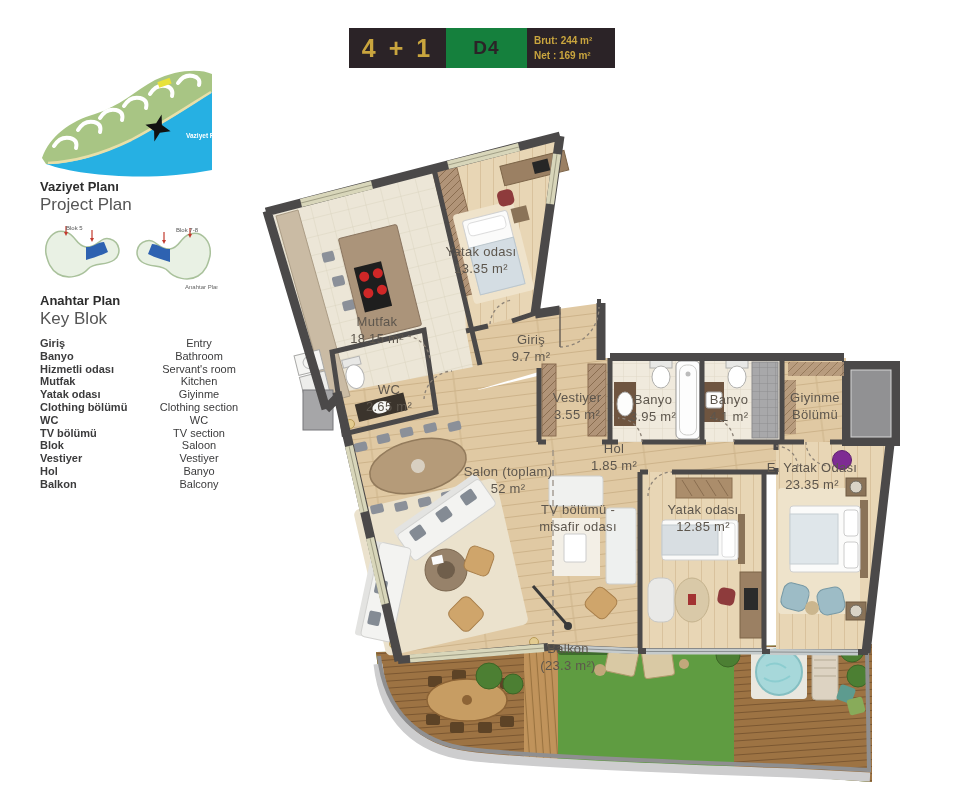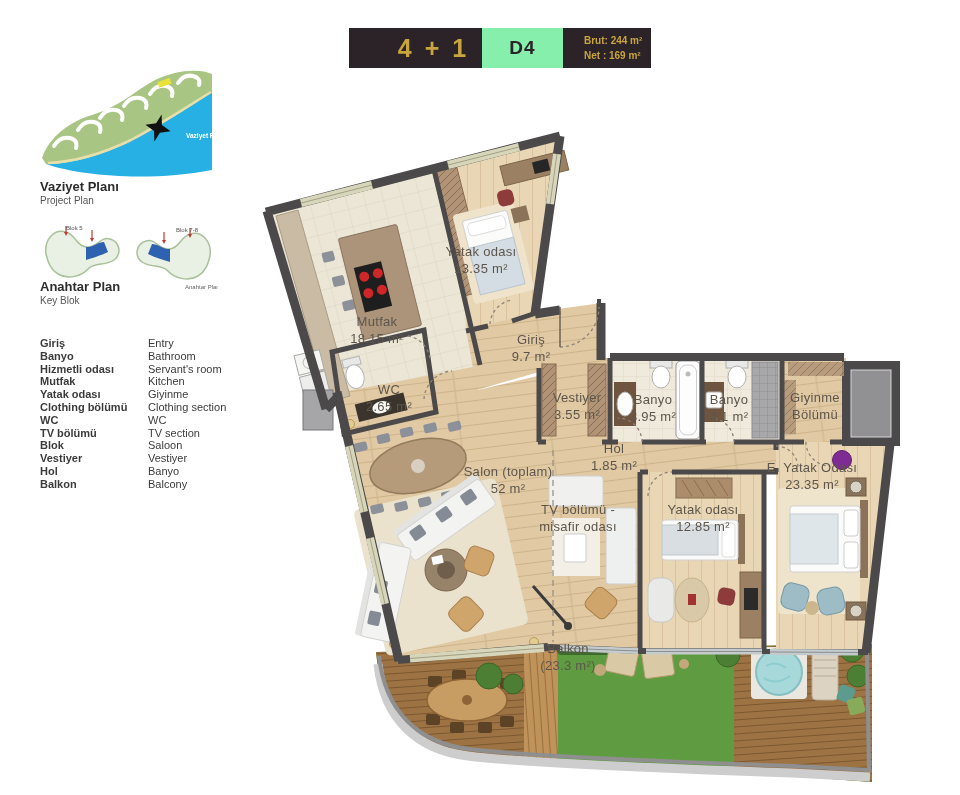--- a/index.html
+++ b/index.html
@@ -1,33 +1,33 @@
 <!DOCTYPE html>
 <html><head>
 <meta charset="utf-8">
 <style>
   html,body{margin:0;padding:0;}
   body{width:960px;height:795px;position:relative;background:#ffffff;overflow:hidden;
        font-family:"Liberation Sans","DejaVu Sans",sans-serif;}
   
   .hdr{position:absolute;left:349px;top:28px;display:flex;height:40px;}
   .hdr .c1{width:97px;background:#2b2327;color:#c9a53e;display:flex;align-items:center;justify-content:center;
-           font-size:25px;letter-spacing:3px;font-weight:bold;padding-left:36px;}
-  .hdr .c2{width:81px;background:#86efac;color:#2b2327;display:flex;align-items:center;justify-content:center;
+           font-size:25px;letter-spacing:3px;font-weight:bold;}
+  .hdr .c2{width:81px;background:#15803d;color:#2b2327;display:flex;align-items:center;justify-content:center;
            font-size:19px;font-weight:bold;letter-spacing:1px;}
   .hdr .c3{width:88px;background:#2b2327;color:#c9a53e;display:flex;flex-direction:column;justify-content:center;
-           font-size:10px;font-weight:bold;padding-left:21px;box-sizing:border-box;line-height:1.55;}
+           font-size:10px;font-weight:bold;padding-left:7px;box-sizing:border-box;line-height:1.55;}
   
   .cap{position:absolute;left:40px;line-height:1.12;}
   .cap .t1{font-size:13px;font-weight:bold;color:#2d2d2d;}
-  .cap .t2{font-size:10px;color:#555;}
+  .cap .t2{font-size:17px;color:#555;}
   #legend{position:absolute;left:40px;top:337px;width:210px;}
   .lg-row{display:flex;font-size:11px;line-height:12.8px;color:#3b3b3c;}
   .lg-tr{width:108px;font-weight:bold;}
-  .lg-en{flex:1;}
+  .lg-en{flex:1;text-align:center;}
   svg text{font-family:"Liberation Sans","DejaVu Sans",sans-serif;}
   #plan-labels text{font-size:13px;fill:#5d564d;letter-spacing:.3px;}
 </style>
 </head>
 <body>
 
 <svg style="position:absolute;left:0;top:0" width="960" height="795" viewBox="0 0 960 795">
   <defs>
     <pattern id="tile" width="18" height="18" patternUnits="userSpaceOnUse" patternTransform="rotate(-14)">
       <rect width="18" height="18" fill="#ece6d7"></rect>
@@ -396,21 +396,21 @@
     <path d="M6,38 C4,24 14,12 26,16 C36,19 36,30 46,31 C58,32 60,20 70,23 C80,26 82,38 74,44 C66,50 54,46 48,53 C42,60 28,64 18,58 C10,53 8,46 6,38 Z" fill="#e9f1e4" stroke="#a9c19b" stroke-width="1.5"></path>
     <path d="M46,31 C52,32 58,26 64,26 L68,36 C60,40 52,42 46,44 Z" fill="#2e62b1"></path>
     <path d="M26,10 L26,16 M52,14 L52,22" stroke="#c23a2e" stroke-width="1.2" fill="none"></path>
     <polygon points="24,16 28,16 26,20" fill="#c23a2e"></polygon>
       <polygon points="50,22 54,22 52,26" fill="#c23a2e"></polygon>
   </g>
   <text x="26" y="12" font-size="6" fill="#555555">Blok 5</text>
   <text x="136" y="14" font-size="6" fill="#555555">Blok 7-8</text>
   <text x="145" y="71" font-size="6" fill="#666666">Anahtar Planı</text>
 </svg>
-<div class="cap" style="top:280px">
+<div class="cap" style="top:294px">
   <div class="t1">Anahtar Plan</div>
   <div class="t2">Key Blok</div>
 </div>
 
 <div id="legend">
     <div class="lg-row">
       <span class="lg-tr">Giriş</span>
       <span class="lg-en">Entry</span>
     </div>
     <div class="lg-row">

